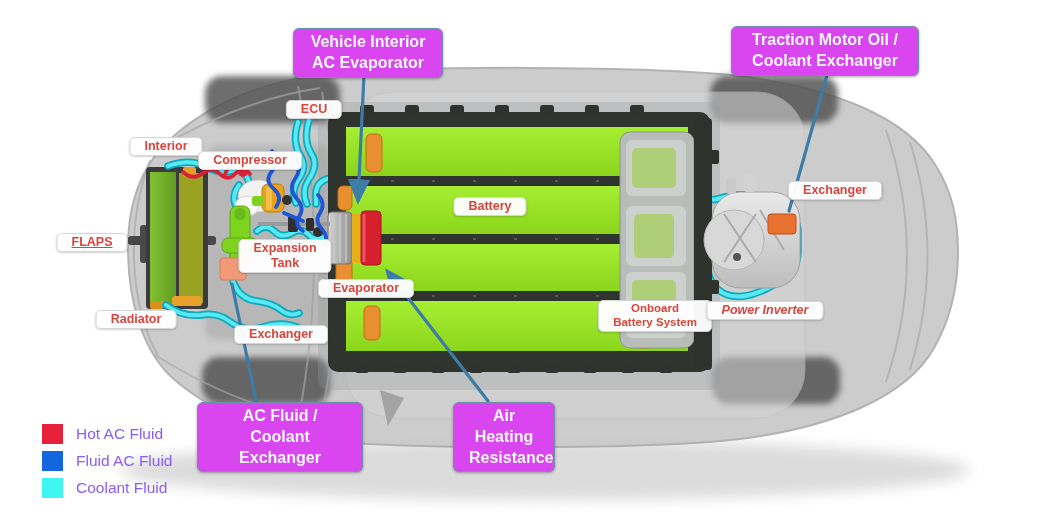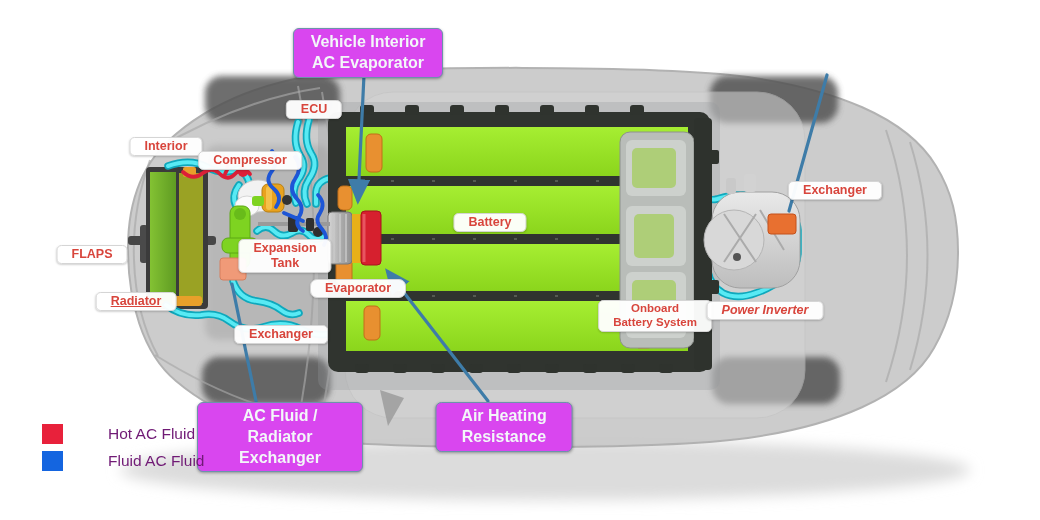--- a/index.html
+++ b/index.html
@@ -29,21 +29,21 @@
     background:rgba(255,255,255,.96);border:1px solid #D5D5D5;border-radius:5px;
     color:#D8453C;font-weight:bold;font-size:12.5px;line-height:1.2;
     text-align:center;padding:1px 14px;white-space:pre-line;
     box-shadow:0 1px 2px rgba(0,0,0,.18);z-index:3;
   }
   .tag.small{font-size:11.5px;}
   
   .legend{position:absolute;left:42px;top:424px;z-index:3;}
   .legend-row{display:flex;align-items:center;margin-bottom:7px;}
   .legend-swatch{width:21px;height:20px;margin-right:13px;flex:0 0 auto;}
-  .legend-label{font-size:15.5px;color:#701a75;margin-left:32px;}
+  .legend-label{font-size:15.5px;color:#8b5cf6;}
 </style>
 </head>
 <body>
 
 <div class="stage">
 
 <svg width="1040" height="520" viewBox="0 0 1040 520">
   <defs>
     <linearGradient id="gBat" x1="0" y1="0" x2="0" y2="1">
       <stop offset="0" stop-color="#A6EE32"></stop>
@@ -274,44 +274,50 @@
   <g>
     <path class="leader" d="M364,75 L358,200" marker-end="url(#arr)"></path>
     <path class="leader" d="M827,75 L789,211"></path>
     <path class="leader" d="M488,401 L388,272" marker-end="url(#arr)"></path>
     <path class="leader" d="M256,401 L232,284"></path>
   </g>
 </svg>
 
 <div class="callout" style="left:368px;top:28px;width:150px;box-sizing:border-box;">Vehicle Interior
 AC Evaporator</div>
-<div class="callout" style="left:280px;top:402px;width:166px;box-sizing:border-box;">AC Fluid / Radiator
+<div class="callout" style="left:825px;top:26px;width:188px;box-sizing:border-box;">Traction Motor Oil /
+Coolant Exchanger</div>
+<div class="callout" style="left:280px;top:402px;width:166px;box-sizing:border-box;">AC Fluid / Coolant
 Exchanger</div>
-<div class="callout" style="left:504px;top:402px;width:137px;box-sizing:border-box;">Air Heating
+<div class="callout" style="left:504px;top:402px;width:102px;box-sizing:border-box;">Air Heating
 Resistance</div>
 
 <div class="tag" style="left:314px;top:100px;">ECU</div>
 <div class="tag" style="left:166px;top:137px;">Interior</div>
 <div class="tag" style="left:250px;top:151px;">Compressor</div>
-<div class="tag" style="left:92px;top:245px;">FLAPS</div>
+<div class="tag" style="left:92px;top:233px;text-decoration:underline;">FLAPS</div>
 <div class="tag" style="left:285px;top:239px;">Expansion
 Tank</div>
-<div class="tag" style="left:136px;top:292px;text-decoration:underline;">Radiator</div>
-<div class="tag" style="left:358px;top:279px;border-radius:7px;">Evaporator</div>
+<div class="tag" style="left:136px;top:310px;">Radiator</div>
+<div class="tag" style="left:366px;top:279px;">Evaporator</div>
 <div class="tag" style="left:281px;top:325px;">Exchanger</div>
-<div class="tag" style="left:490px;top:213px;">Battery</div>
+<div class="tag" style="left:490px;top:197px;">Battery</div>
 <div class="tag small" style="left:655px;top:300px;">Onboard
 Battery System</div>
 <div class="tag" style="left:765px;top:301px;font-style:italic;">Power Inverter</div>
 <div class="tag" style="left:835px;top:181px;">Exchanger</div>
 
 <div class="legend">
   <div class="legend-row">
     <div class="legend-swatch" style="background: rgb(232, 33, 59);"></div>
     <div class="legend-label">Hot AC Fluid</div>
   </div>
   <div class="legend-row">
     <div class="legend-swatch" style="background: rgb(20, 101, 224);"></div>
     <div class="legend-label">Fluid AC Fluid</div>
   </div>
+  <div class="legend-row">
+    <div class="legend-swatch" style="background: rgb(65, 246, 240);"></div>
+    <div class="legend-label">Coolant Fluid</div>
+  </div>
 </div>
 
 </div>
 
 </body></html>

